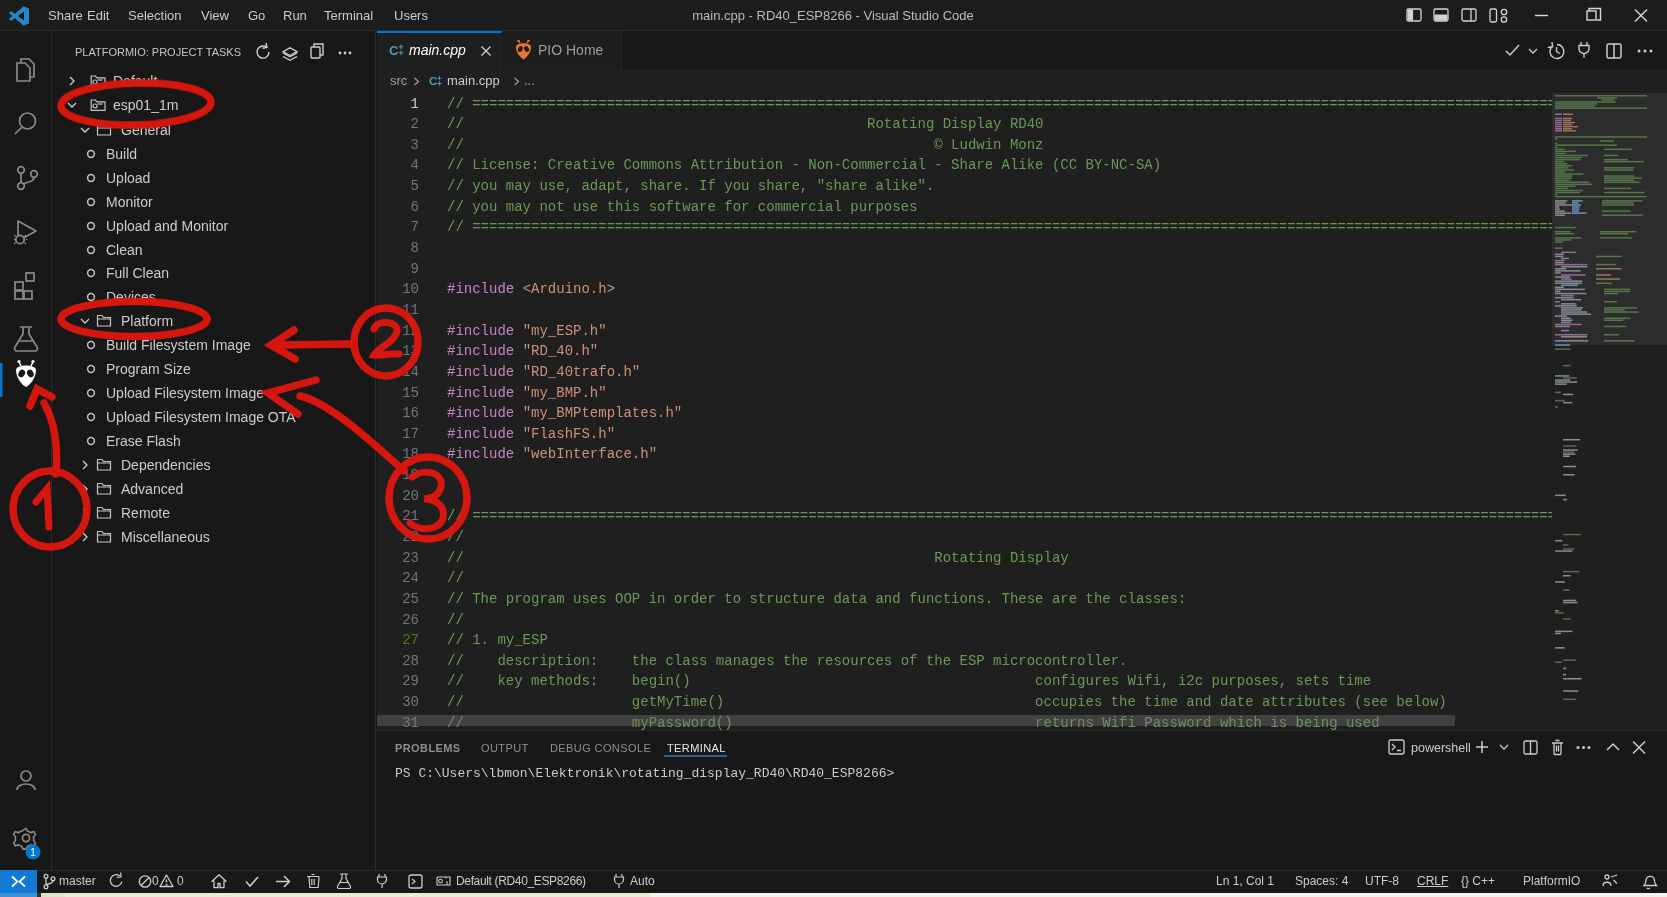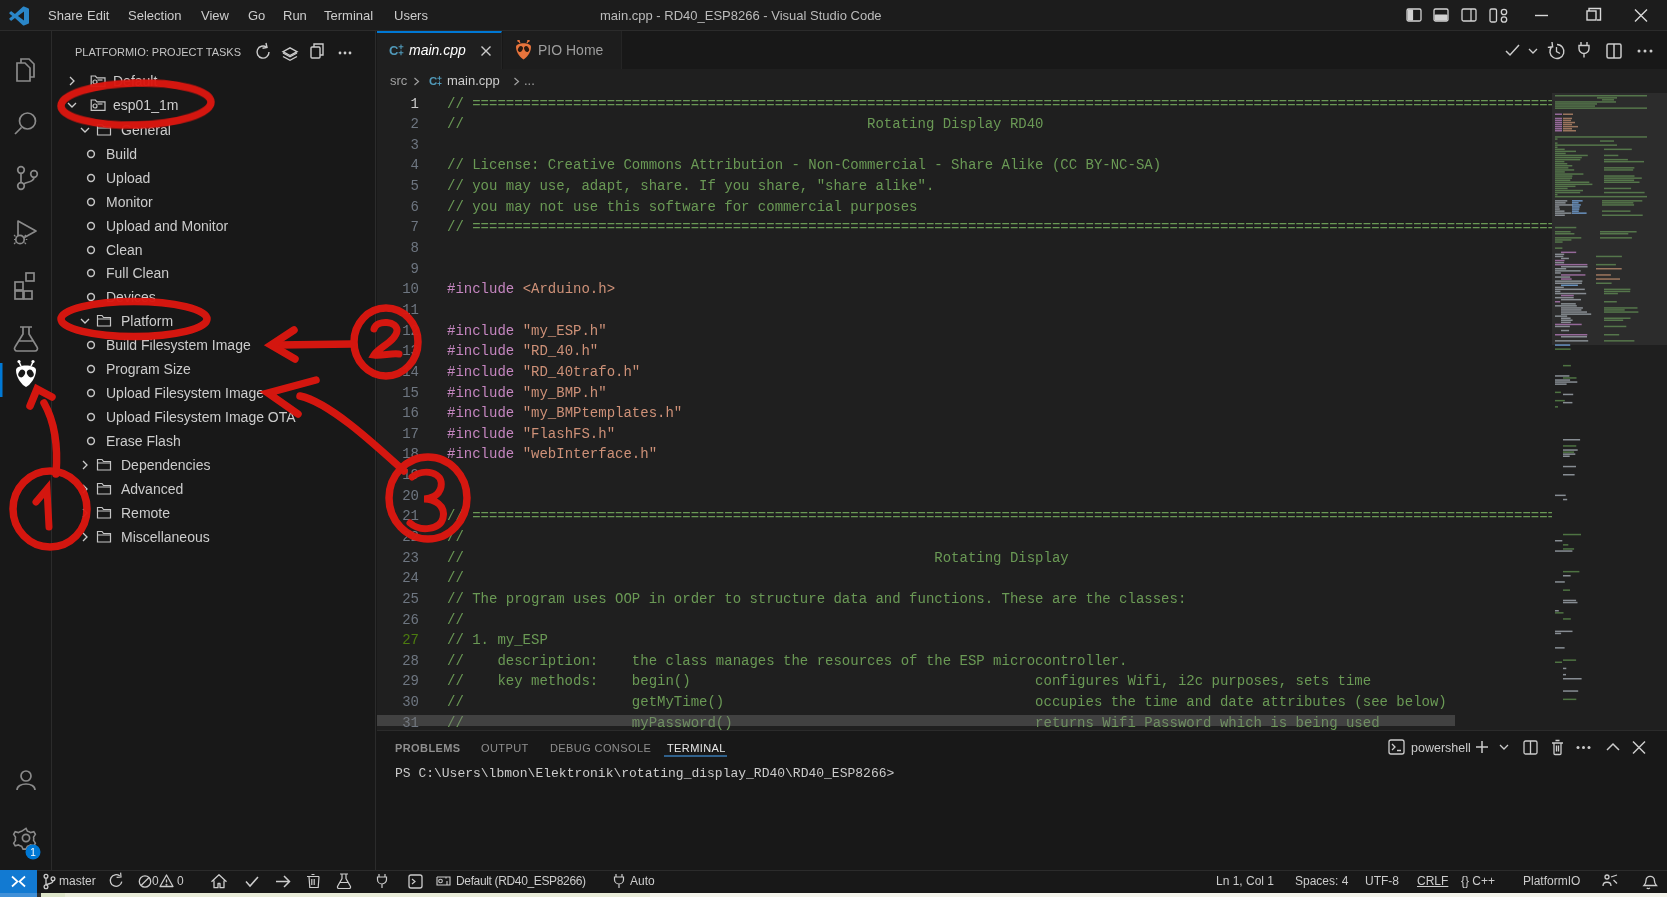--- a/index.html
+++ b/index.html
@@ -22,21 +22,21 @@
 <path fill="#2a86c8" d="M96.5 10.7 75 2.3c-1.9-.8-4.1-.3-5.6 1.2L29.7 40 13.5 27.7c-1.5-1.2-3.7-1.1-5.1.2L2.6 33c-1.7 1.5-1.7 4.2 0 5.7L16.6 50 2.6 61.3c-1.7 1.5-1.7 4.2 0 5.7l5.8 5.1c1.5 1.3 3.6 1.4 5.1.2L29.7 60l39.7 36.5c1.5 1.5 3.7 2 5.6 1.2l21.5-8.4c2.1-.8 3.5-2.9 3.5-5.2V15.9c0-2.3-1.4-4.4-3.5-5.2zM75 72.5 44.8 50 75 27.5v45z"></path>
     </svg>
     <div class="abs" style="left:48px;top:0;height:31px;line-height:31px;font-size:13px;color:#cccccc;">Share</div>
     <div class="abs" style="left:87px;top:0;height:31px;line-height:31px;font-size:13px;color:#cccccc;">Edit</div>
     <div class="abs" style="left:128px;top:0;height:31px;line-height:31px;font-size:13px;color:#cccccc;">Selection</div>
     <div class="abs" style="left:201px;top:0;height:31px;line-height:31px;font-size:13px;color:#cccccc;">View</div>
     <div class="abs" style="left:248px;top:0;height:31px;line-height:31px;font-size:13px;color:#cccccc;">Go</div>
     <div class="abs" style="left:283px;top:0;height:31px;line-height:31px;font-size:13px;color:#cccccc;">Run</div>
     <div class="abs" style="left:324px;top:0;height:31px;line-height:31px;font-size:13px;color:#cccccc;">Terminal</div>
     <div class="abs" style="left:394px;top:0;height:31px;line-height:31px;font-size:13px;color:#cccccc;">Users</div>
-    <div class="abs" style="left:600px;top:0;width:466px;height:34px;line-height:31px;font-size:13px;color:#bbbbbb;">main.cpp - RD40_ESP8266 - Visual Studio Code</div>
+    <div class="abs" style="left:600px;top:0;width:466px;height:34px;line-height:31px;font-size:13px;color:#bbbbbb;text-align:center;">main.cpp - RD40_ESP8266 - Visual Studio Code</div>
     <svg class="abs" style="left:1404px;top:0;" width="263" height="31" viewBox="0 0 263 31">
 <g stroke="#d2d2d2" fill="none" stroke-width="1.3">
  <rect x="3" y="9" width="14" height="12" rx="1.5"></rect>
  <rect x="30" y="9" width="14" height="12" rx="1.5"></rect>
  <rect x="58" y="9" width="14" height="12" rx="1.5"></rect>
  <rect x="86" y="9" width="6.5" height="13" rx="1.5"></rect>
  <circle cx="100" cy="12" r="2.7"></circle>
  <circle cx="100" cy="19.5" r="2.7"></circle>
 </g>
 <g fill="#d2d2d2">
@@ -293,21 +293,21 @@
       </g>
     </svg>
     <div class="abs" style="left:447px;top:69px;height:24px;line-height:24px;font-size:13px;color:#cccccc;">main.cpp</div>
     <svg class="abs" style="left:512px;top:77px;" width="9" height="9" viewBox="0 0 9 9">
       <path d="M2.5,1 l4,3.5 -4,3.5" stroke="#a0a0a0" fill="none" stroke-width="1.2"></path>
     </svg>
     <div class="abs" style="left:524px;top:69px;height:24px;line-height:24px;font-size:13px;color:#a0a0a0;">...</div>
     <div class="abs" style="left:377px;top:93px;width:1290px;height:638px;background:#1f1f1f;"></div>
     <div class="codeline" style="top:93.5px;"><span class="num" style="color:#cccccc;">1</span><span class="ctext grn">// =================================================================================================================================</span></div>
     <div class="codeline" style="top:114.1px;"><span class="num" style="color:#6e7681;">2</span><span class="ctext grn">//                                                Rotating Display RD40</span></div>
-    <div class="codeline" style="top:134.8px;"><span class="num" style="color:#6e7681;">3</span></div>
+    <div class="codeline" style="top:134.8px;"><span class="num" style="color:#6e7681;">3</span><span class="ctext grn">//                                                        © Ludwin Monz</span></div>
     <div class="codeline" style="top:155.4px;"><span class="num" style="color:#6e7681;">4</span><span class="ctext grn">// License: Creative Commons Attribution - Non-Commercial - Share Alike (CC BY-NC-SA)</span></div>
     <div class="codeline" style="top:176.1px;"><span class="num" style="color:#6e7681;">5</span><span class="ctext grn">// you may use, adapt, share. If you share, "share alike".</span></div>
     <div class="codeline" style="top:196.7px;"><span class="num" style="color:#6e7681;">6</span><span class="ctext grn">// you may not use this software for commercial purposes</span></div>
     <div class="codeline" style="top:217.3px;"><span class="num" style="color:#6e7681;">7</span><span class="ctext grn">// =================================================================================================================================</span></div>
     <div class="codeline" style="top:238.0px;"><span class="num" style="color:#6e7681;">8</span></div>
     <div class="codeline" style="top:258.6px;"><span class="num" style="color:#6e7681;">9</span></div>
     <div class="codeline" style="top:279.3px;"><span class="num" style="color:#6e7681;">10</span><span class="ctext"><span class="pur">#include</span> <span class="orn">&lt;Arduino.h&gt;</span></span></div>
     <div class="codeline" style="top:299.9px;"><span class="num" style="color:#6e7681;">11</span></div>
     <div class="codeline" style="top:320.5px;"><span class="num" style="color:#6e7681;">12</span><span class="ctext"><span class="pur">#include</span> <span class="orn">"my_ESP.h"</span></span></div>
     <div class="codeline" style="top:341.2px;"><span class="num" style="color:#6e7681;">13</span><span class="ctext"><span class="pur">#include</span> <span class="orn">"RD_40.h"</span></span></div>

